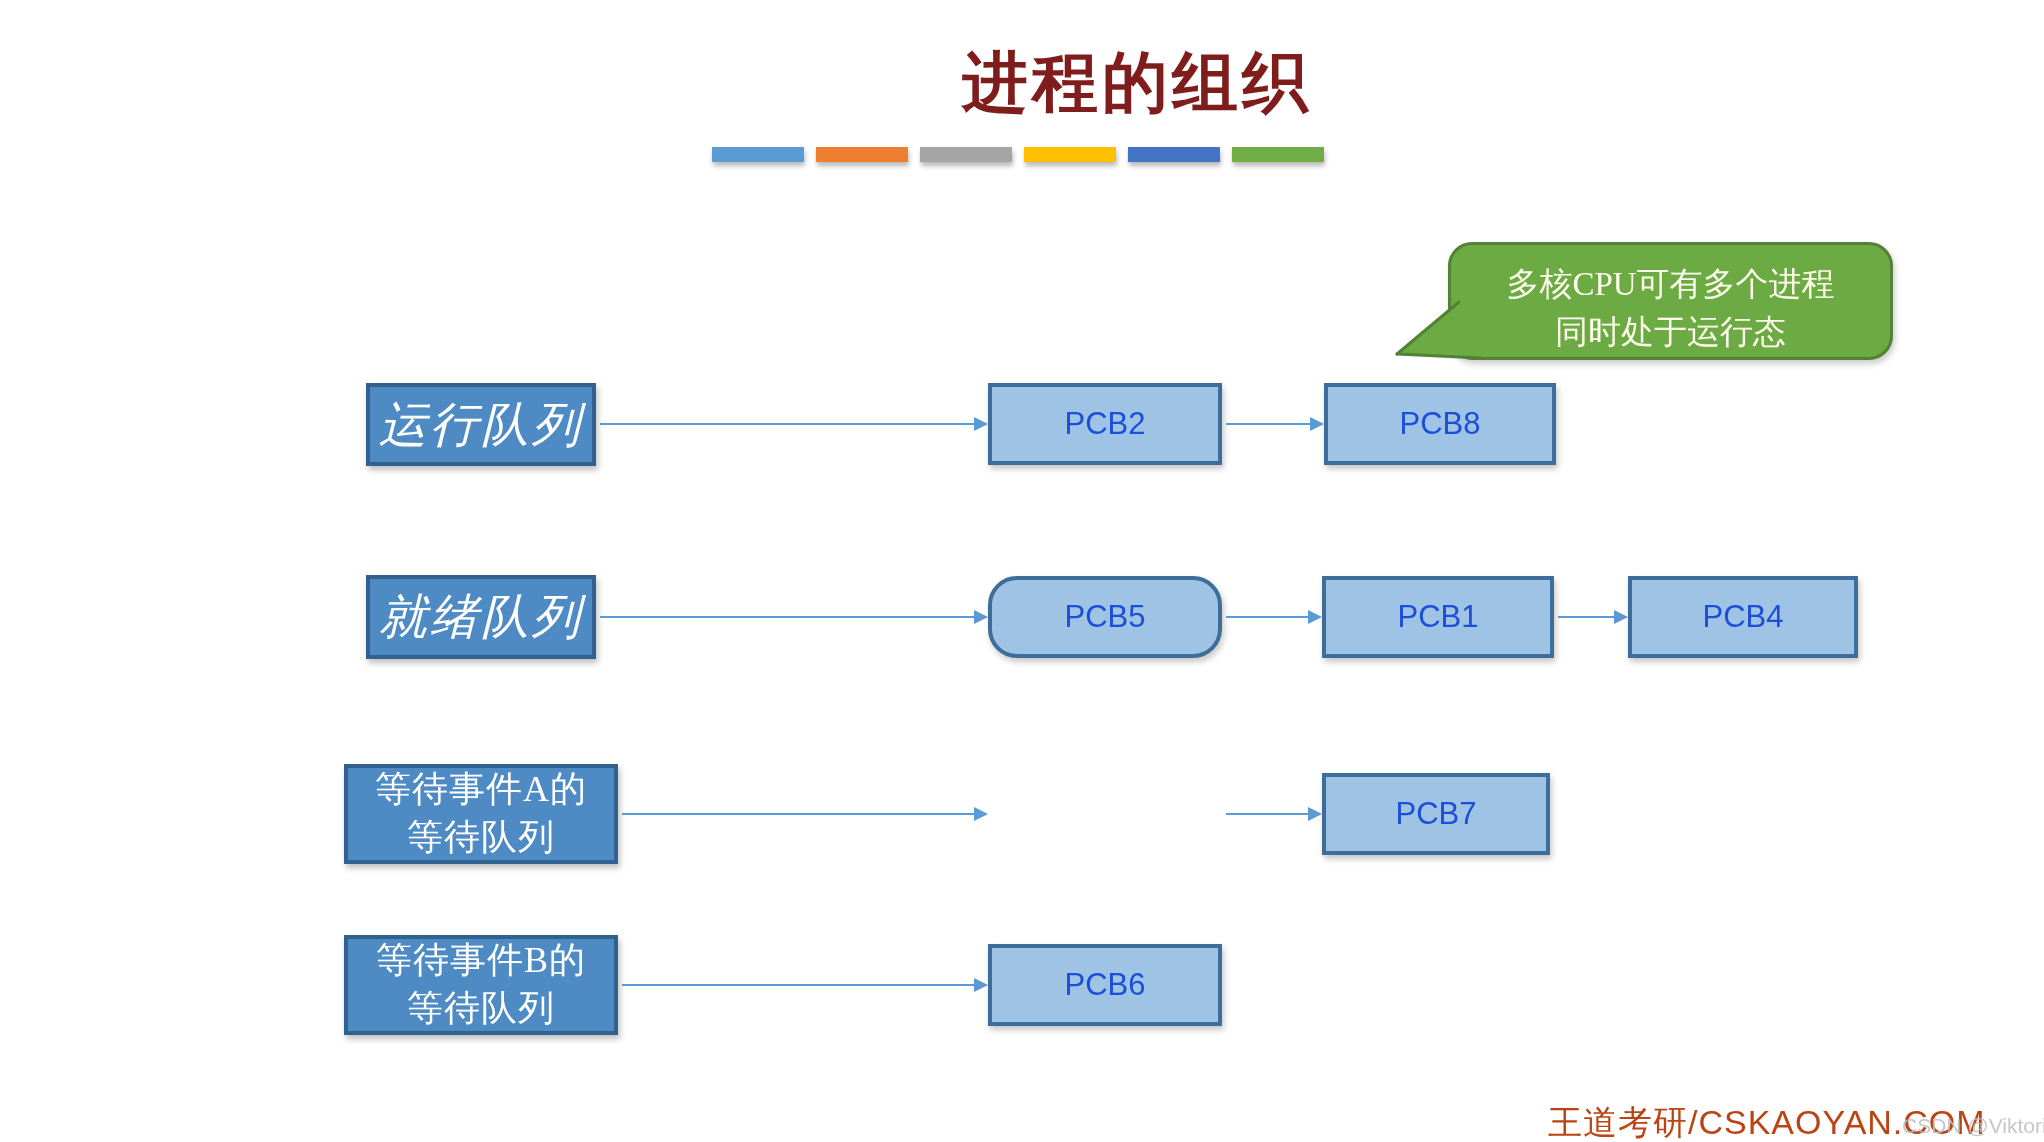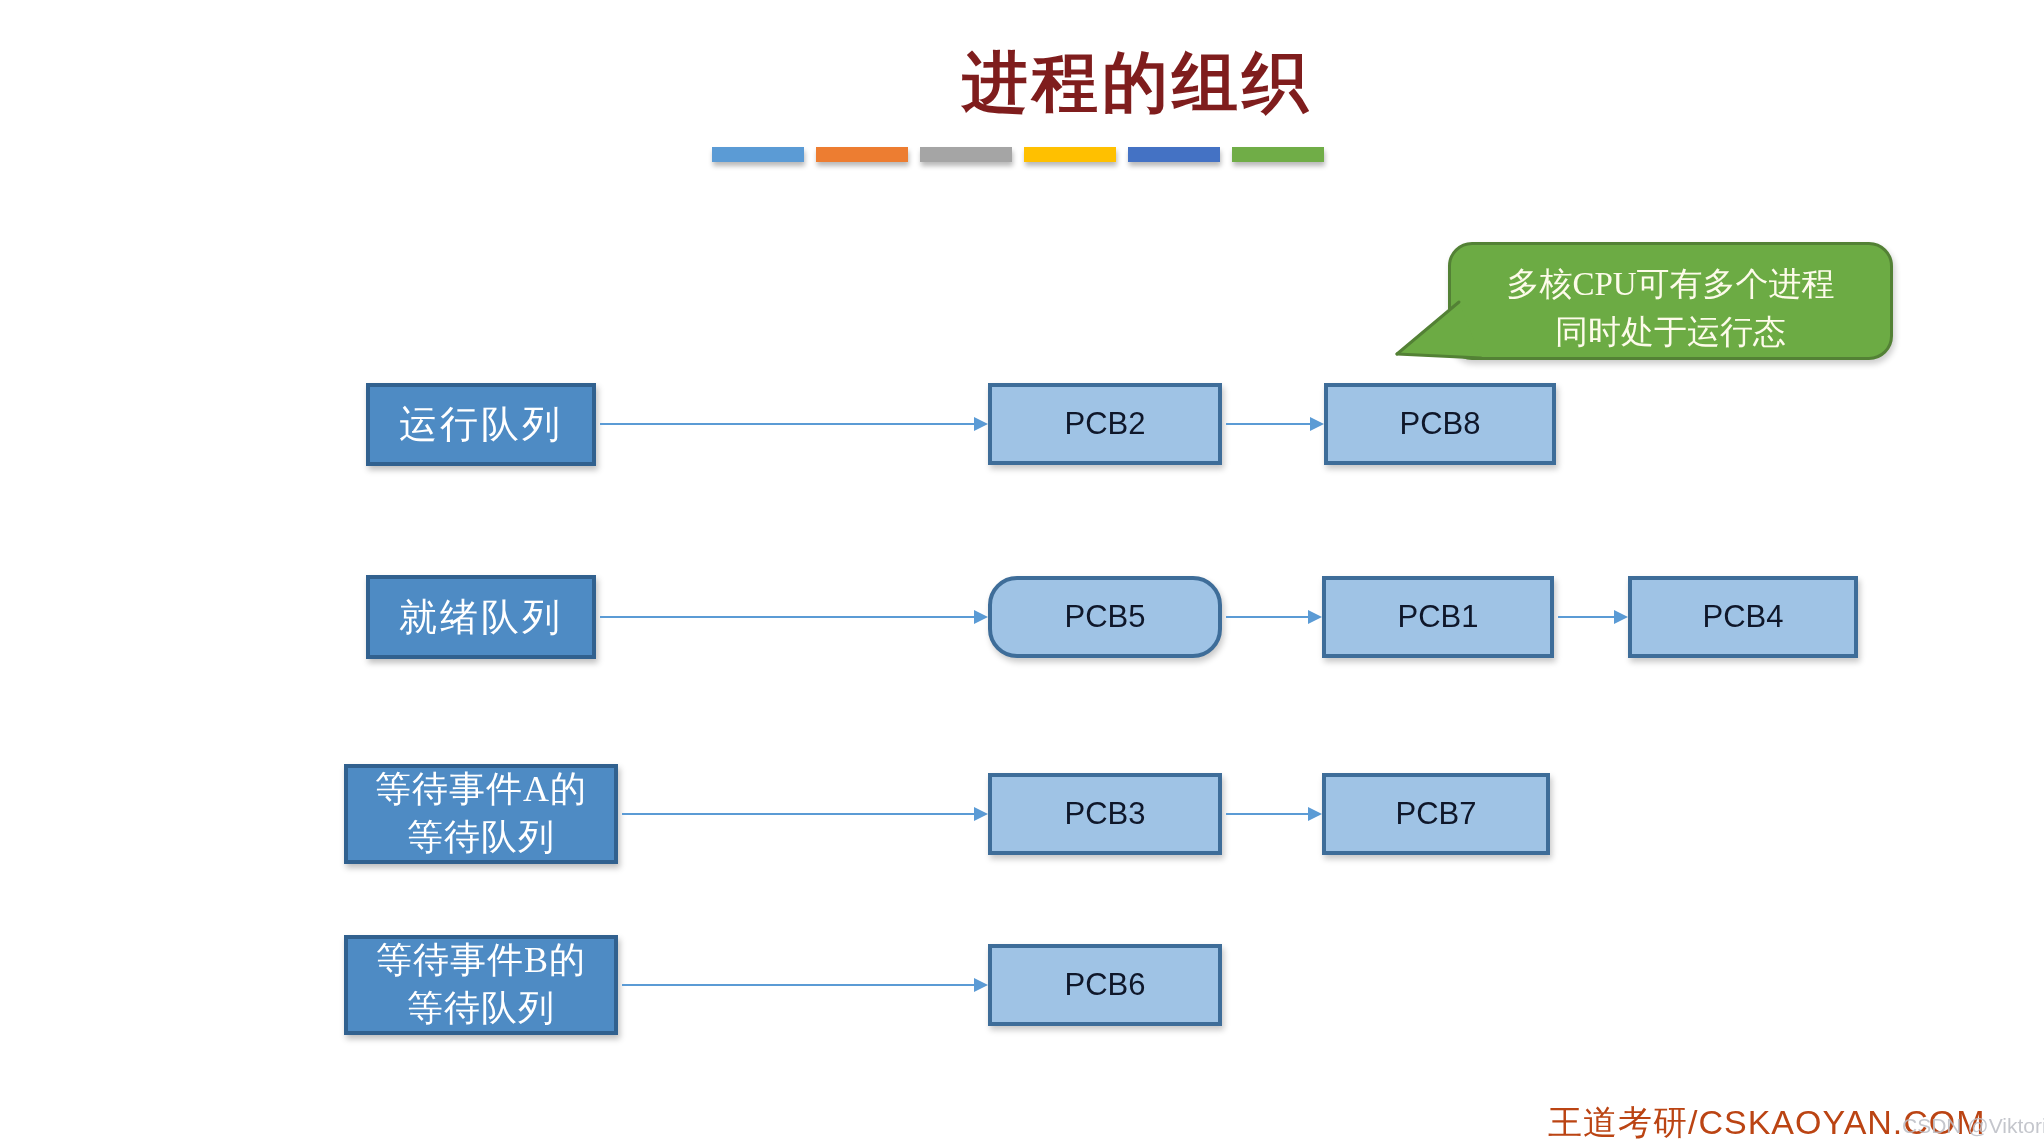--- a/index.html
+++ b/index.html
@@ -53,31 +53,31 @@
     position:absolute;
     box-sizing:border-box;
     background:#4E8BC4;
     border:4px solid #31618F;
     box-shadow:2px 4px 6px rgba(0,0,0,0.25);
     display:flex;flex-direction:column;justify-content:center;
     text-align:center;
     color:#ffffff;
     font-family:"Liberation Serif","DejaVu Serif",serif;
   }
-  .qlabel.single{font-size:38px;letter-spacing:3px;}
+  .qlabel.single{font-size:48px;letter-spacing:3px;font-style:italic;}
   .qlabel.double{font-size:36px;line-height:1.32;letter-spacing:1px;}
   
   .pcb{
     position:absolute;height:82px;
     box-sizing:border-box;
     background:#9FC3E5;
     border:4px solid #3E6D99;
     box-shadow:2px 4px 6px rgba(0,0,0,0.22);
     display:flex;align-items:center;justify-content:center;
-    color:#0f172a;
+    color:#1d4ed8;
     font-size:31px;
     font-family:"Liberation Sans","DejaVu Sans",sans-serif;
   }
   
   .arrow{
     position:absolute;height:2px;background:#5B9BD5;
   }
   .arrow::after{
     content:"";
     position:absolute;right:-14px;top:-6px;
@@ -145,21 +145,20 @@
   <div class="arrow" style="left:1226px;top:616px;width:82px;"></div>
   <div class="pcb" style="left:1322px;top:576px;width:232px;">PCB1</div>
   <div class="arrow" style="left:1558px;top:616px;width:56px;"></div>
   <div class="pcb" style="left:1628px;top:576px;width:230px;">PCB4</div>
 
   <div class="qlabel double" style="left:344px;top:764px;width:274px;height:100px;">
     <div>等待事件A的</div>
     <div>等待队列</div>
   </div>
   <div class="arrow" style="left:622px;top:813px;width:352px;"></div>
-  <div class="pcb" style="left:988px;top:773px;width:234px;">PCB3</div>
   <div class="arrow" style="left:1226px;top:813px;width:82px;"></div>
   <div class="pcb" style="left:1322px;top:773px;width:228px;">PCB7</div>
 
   <div class="qlabel double" style="left:344px;top:935px;width:274px;height:100px;">
     <div>等待事件B的</div>
     <div>等待队列</div>
   </div>
   <div class="arrow" style="left:622px;top:984px;width:352px;"></div>
   <div class="pcb" style="left:988px;top:944px;width:234px;">PCB6</div>
 

